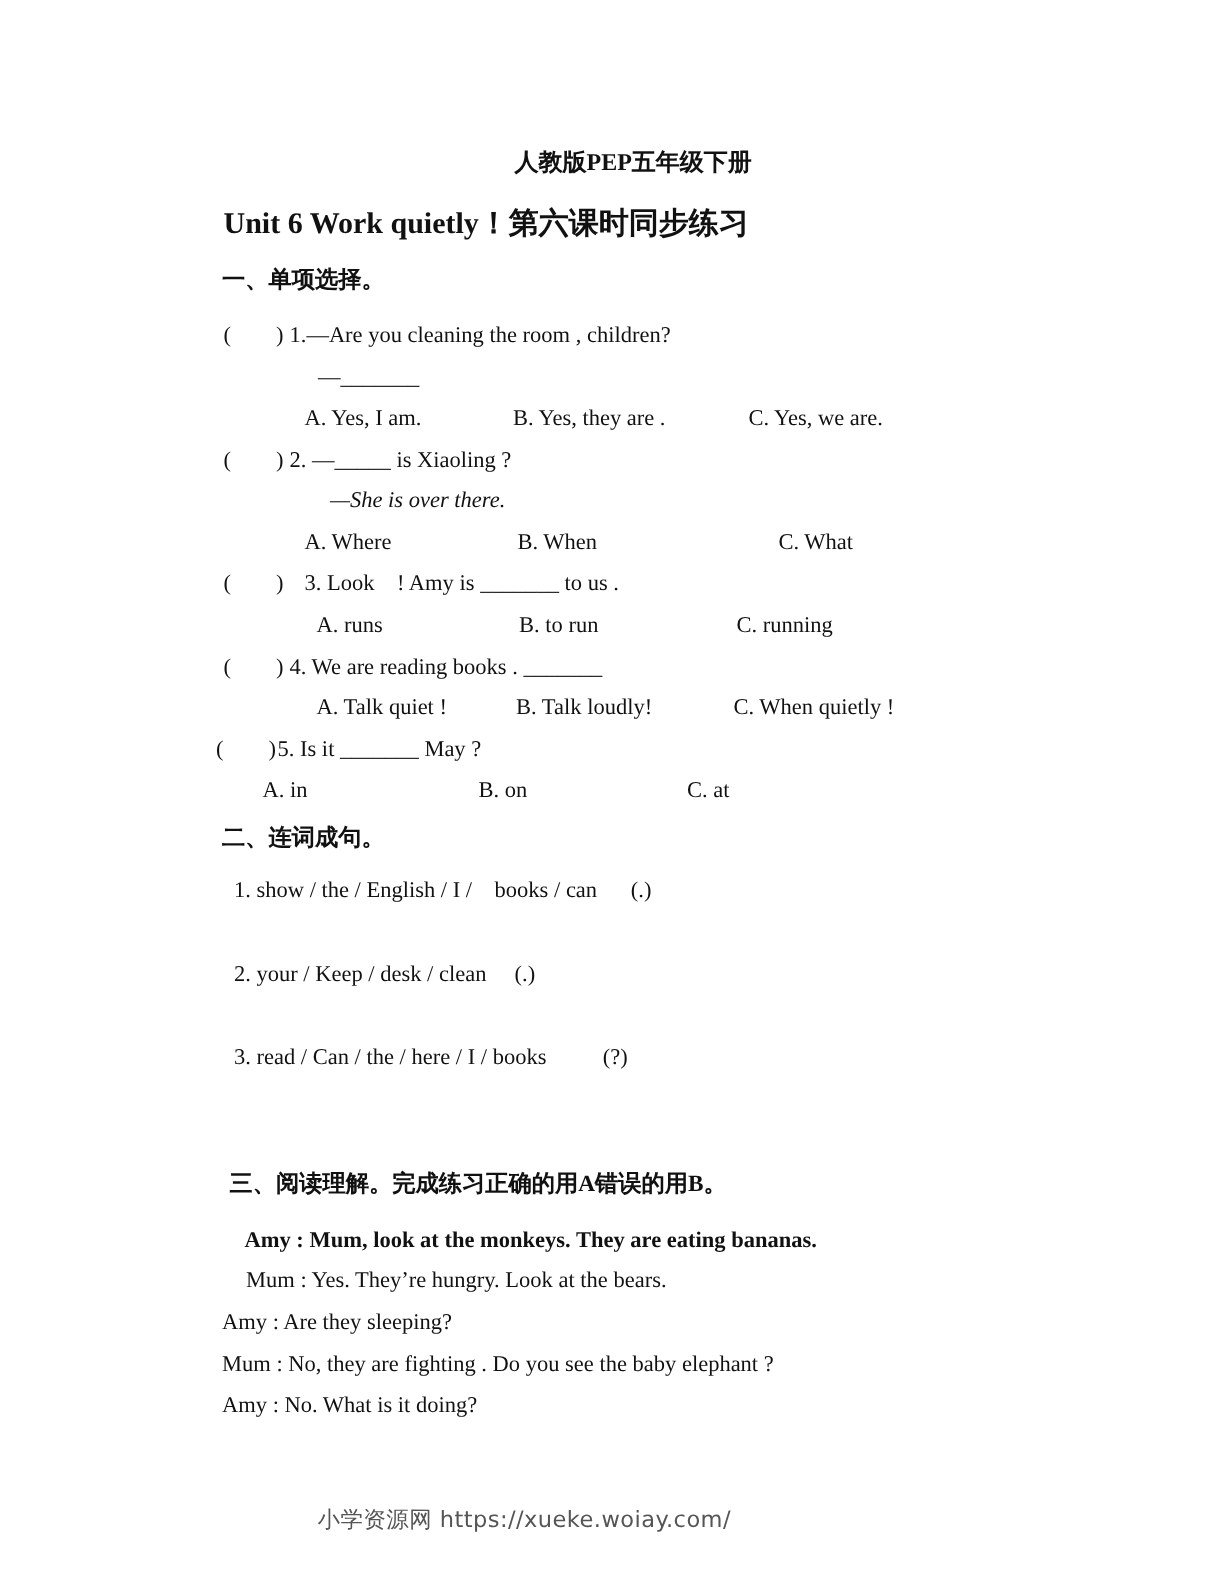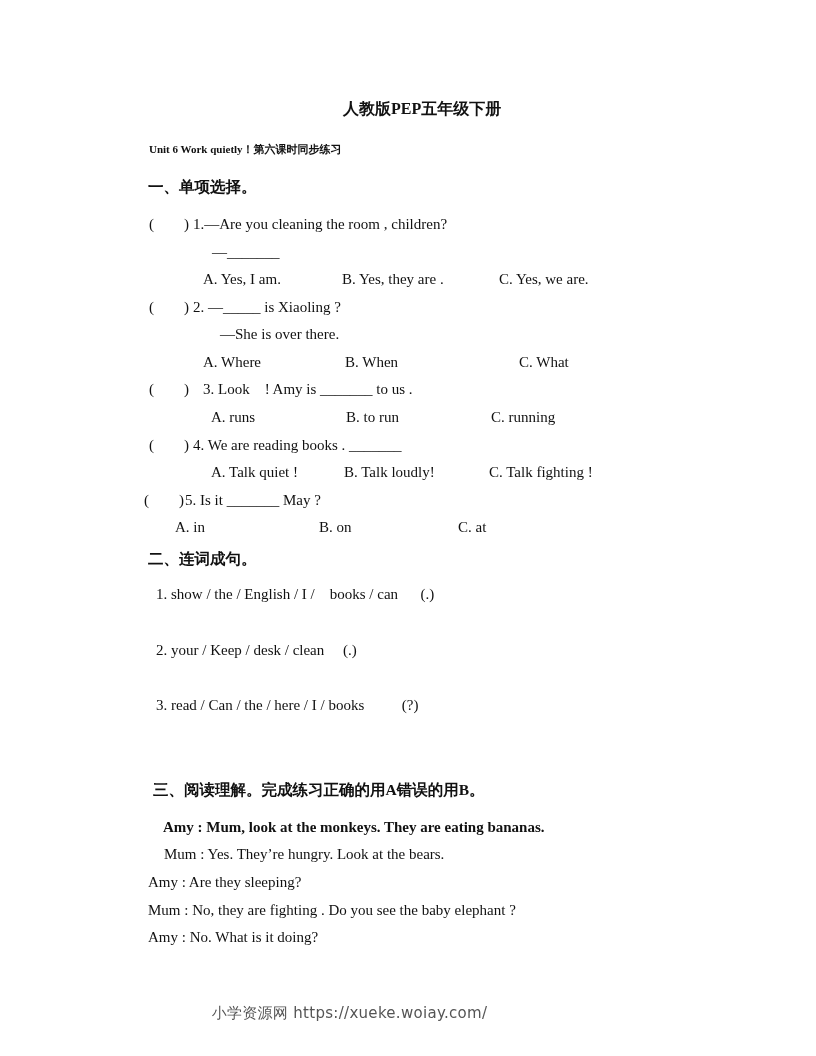--- a/index.html
+++ b/index.html
@@ -40,49 +40,49 @@
       color: #555555;
       letter-spacing: 0.3px;
     }
   </style>
 </head>
 <body>
 
 <div>
 
   <div class="ln title" style="left:343px; top:100px;">人教版PEP五年级下册</div>
-  <div class="ln title" style="left:149px; top:140px; font-size:11px;">Unit 6 Work quietly！第六课时同步练习</div>
+  <div class="ln title" style="left:149px; top:140px; font-size:20px;">Unit 6 Work quietly！第六课时同步练习</div>
 
   <div class="ln heading" style="left:148px; top:178px;">一、单项选择。</div>
 
   <div class="ln" style="left:149px; top:215px;">(        )</div>
   <div class="ln" style="left:193px; top:215px;">1.—Are you cleaning the room , children?</div>
   <div class="ln" style="left:212px; top:243px;">—_______</div>
   <div class="ln" style="left:203px; top:270px;">A. Yes, I am.</div>
   <div class="ln" style="left:342px; top:270px;">B. Yes, they are .</div>
   <div class="ln" style="left:499px; top:270px;">C. Yes, we are.</div>
 
   <div class="ln" style="left:149px; top:298px;">(        )</div>
   <div class="ln" style="left:193px; top:298px;">2. —_____ is Xiaoling ?</div>
-  <div class="ln" style="left:220px; top:325px;">—She is over there.</div>
+  <div class="ln" style="left:220px; top:325px;font-style:italic;">—She is over there.</div>
   <div class="ln" style="left:203px; top:353px;">A. Where</div>
   <div class="ln" style="left:345px; top:353px;">B. When</div>
   <div class="ln" style="left:519px; top:353px;">C. What</div>
 
   <div class="ln" style="left:149px; top:380px;">(        )</div>
   <div class="ln" style="left:179px; top:380px;margin-left:24px;">3. Look    ! Amy is _______ to us .</div>
   <div class="ln" style="left:211px; top:408px;">A. runs</div>
   <div class="ln" style="left:346px; top:408px;">B. to run</div>
   <div class="ln" style="left:491px; top:408px;">C. running</div>
 
   <div class="ln" style="left:149px; top:436px;">(        )</div>
   <div class="ln" style="left:193px; top:436px;">4. We are reading books . _______</div>
   <div class="ln" style="left:211px; top:463px;">A. Talk quiet !</div>
   <div class="ln" style="left:344px; top:463px;">B. Talk loudly!</div>
-  <div class="ln" style="left:489px; top:463px;">C. Talk fighting !</div>
+  <div class="ln" style="left:489px; top:463px;">C. When quietly !</div>
 
   <div class="ln" style="left:144px; top:491px;">(        )</div>
   <div class="ln" style="left:185px; top:491px;">5. Is it _______ May ?</div>
   <div class="ln" style="left:175px; top:518px;">A. in</div>
   <div class="ln" style="left:319px; top:518px;font-family:Liberation Serif, serif;">B. on</div>
   <div class="ln" style="left:458px; top:518px;">C. at</div>
 
   <div class="ln heading" style="left:148px; top:550px;">二、连词成句。</div>
   <div class="ln" style="left:156px; top:585px;">1. show / the / English / I /    books / can      (.)</div>
   <div class="ln" style="left:156px; top:641px;">2. your / Keep / desk / clean     (.)</div>

